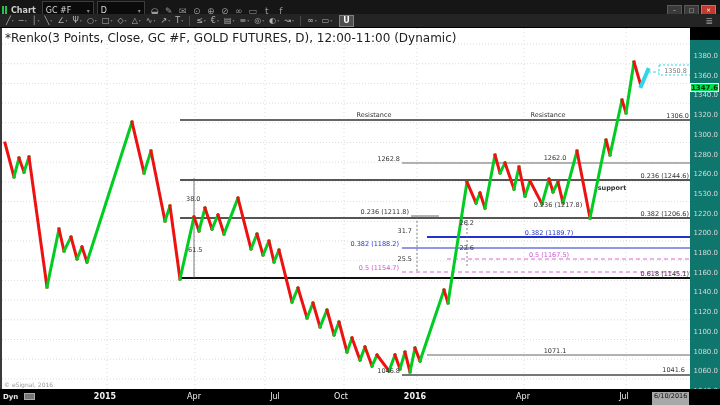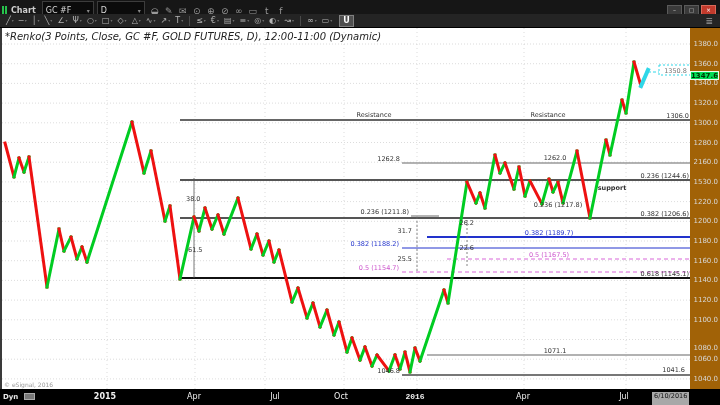--- a/index.html
+++ b/index.html
@@ -16,25 +16,25 @@
   .win-btn.close{background:#c23a2c;border-color:#d86a5a;color:#fff;}
   
   .toolbar{position:absolute;top:14px;left:0;width:720px;height:14px;background:#242424;display:flex;align-items:center;padding:0 4px;box-sizing:border-box;gap:1px;border-bottom:1px solid #000;}
   .tool{color:#b5b5b5;font-size:8px;line-height:12px;padding:0 2px;display:flex;align-items:center;}
   .tool .dd{color:#6f6f6f;font-size:4px;margin-left:1px;}
   .sep{width:1px;height:10px;background:#4a4a4a;margin:0 3px;}
   .active-tool{background:#4f4f4f;border:1px solid #808080;color:#fff;font-weight:bold;font-size:8px;line-height:10px;padding:0 3px;margin-left:4px;}
   .menu-right{margin-left:auto;color:#9a9a9a;font-size:9px;padding-right:3px;}
   
   .plot{position:absolute;top:28px;left:0;width:690px;height:361px;background:#ffffff;border-left:2px solid #3a3a3a;box-sizing:border-box;}
-  .plot-title{position:absolute;top:3px;left:3px;font-size:10px;color:#222;white-space:nowrap;font-style:italic;}
+  .plot-title{position:absolute;top:3px;left:3px;font-size:12px;color:#222;white-space:nowrap;}
   .copyright{position:absolute;bottom:1px;left:2px;font-size:6px;color:#999;}
   svg{position:absolute;top:0;left:0;font-family:"DejaVu Sans",sans-serif;}
   
-  .yaxis{position:absolute;top:28px;left:690px;width:30px;height:361px;background:#a16207;}
+  .yaxis{position:absolute;top:40px;left:690px;width:30px;height:361px;background:#0f766e;}
   .ylabel{position:absolute;right:2px;transform:translateY(-50%);color:#d8d8d8;font-size:7px;}
   .badge{position:absolute;left:0;width:29px;height:9px;background:#00dd55;border:1px solid #eaffea;color:#003300;font-size:7px;font-weight:bold;text-align:right;padding-right:9px;line-height:9px;box-sizing:border-box;}
   
   .xaxis{position:absolute;top:389px;left:0;width:720px;height:16px;background:#000;}
   .xlabel{position:absolute;top:3px;transform:translateX(-50%);color:#f0f0f0;font-size:8px;}
   .xlabel.year{font-weight:bold;text-align:right;}
   .dyn{position:absolute;left:3px;top:4px;color:#e8e8e8;font-size:7px;font-weight:bold;}
   .dyn-icon{position:absolute;left:24px;top:4px;width:11px;height:7px;background:#777;border:1px solid #aaa;box-sizing:border-box;}
   .datebox{position:absolute;left:652px;top:3px;height:17px;line-height:9px;background:#a8a8a8;color:#111;font-size:6.5px;padding:0 2px;}
 </style>
@@ -320,41 +320,41 @@
     <div class="copyright">© eSignal, 2016</div>
   </div>
 
   <div class="yaxis" id="yaxis">
       <div class="ylabel" style="top: 16px;">1380.0</div>
       <div class="ylabel" style="top: 35.7px;">1360.0</div>
       <div class="ylabel" style="top: 55.4px;">1340.0</div>
       <div class="ylabel" style="top: 75.1px;">1320.0</div>
       <div class="ylabel" style="top: 94.8px;">1300.0</div>
       <div class="ylabel" style="top: 114.5px;">1280.0</div>
-      <div class="ylabel" style="top: 134.2px;">2160.0</div>
+      <div class="ylabel" style="top: 134.2px;">1260.0</div>
       <div class="ylabel" style="top: 153.9px;">1530.0</div>
       <div class="ylabel" style="top: 173.6px;">1220.0</div>
       <div class="ylabel" style="top: 193.3px;">1200.0</div>
       <div class="ylabel" style="top: 213px;">1180.0</div>
       <div class="ylabel" style="top: 232.7px;">1160.0</div>
       <div class="ylabel" style="top: 252.4px;">1140.0</div>
       <div class="ylabel" style="top: 272.1px;">1120.0</div>
       <div class="ylabel" style="top: 291.8px;">1100.0</div>
-      <div class="ylabel" style="top: 311.5px; margin-top: 8px;">1080.0</div>
+      <div class="ylabel" style="top: 311.5px;">1080.0</div>
       <div class="ylabel" style="top: 331.2px;">1060.0</div>
       <div class="ylabel" style="top: 350.9px;">1040.0</div>
       <div class="badge" style="top: 43.414px; background: rgb(0, 221, 85);">1347.6</div>
     </div>
 
   <div class="xaxis" id="xaxis">
     <span class="dyn">Dyn</span>
     <span class="dyn-icon"></span>
     <span class="datebox">6/10/2016</span>
   <span class="xlabel year" style="left: 105px;">2015</span>
       <span class="xlabel" style="left: 194px;">Apr</span>
       <span class="xlabel" style="left: 275px;">Jul</span>
       <span class="xlabel" style="left: 341px;">Oct</span>
-      <span class="xlabel year" style="left: 415px; font-family: Liberation Mono, monospace;">2016</span>
+      <span class="xlabel year" style="left: 415px;">2016</span>
       <span class="xlabel" style="left: 523px;">Apr</span>
       <span class="xlabel" style="left: 624px;">Jul</span>
     </div>
 
 </div>
 
 </body></html>

